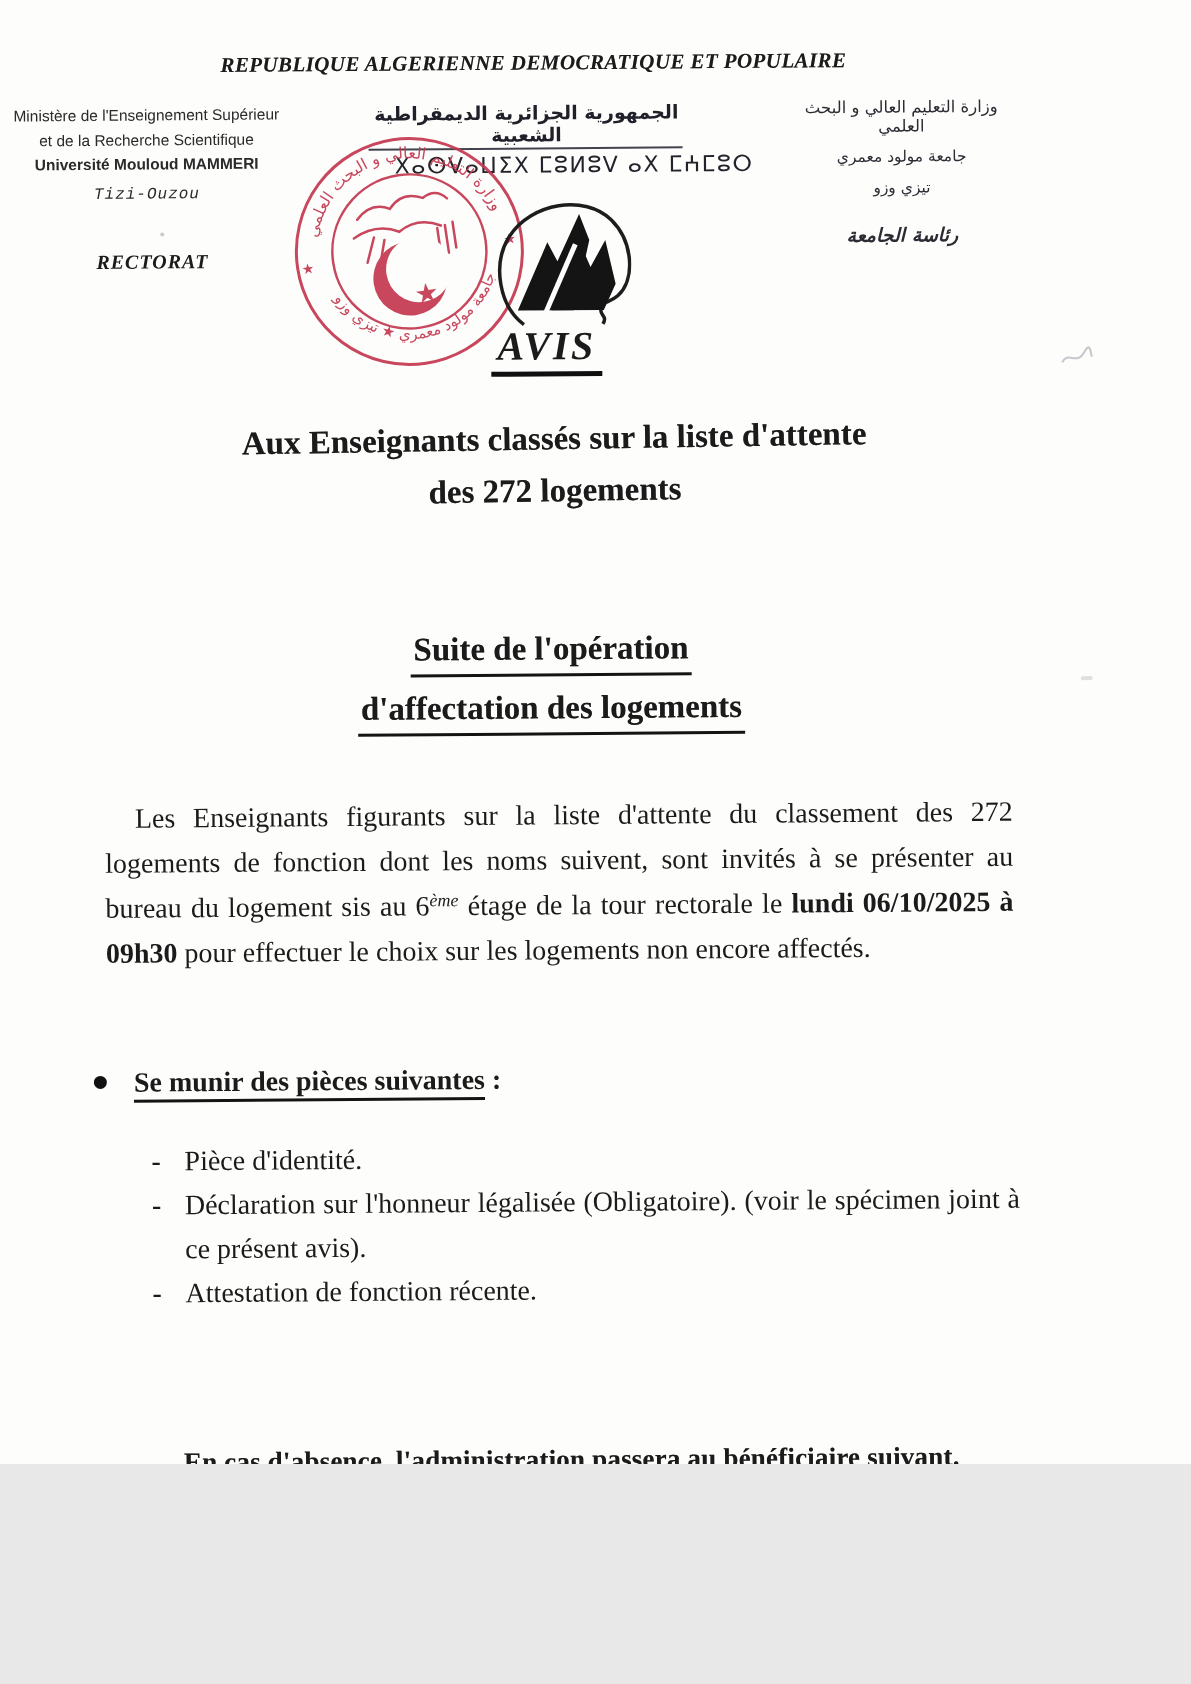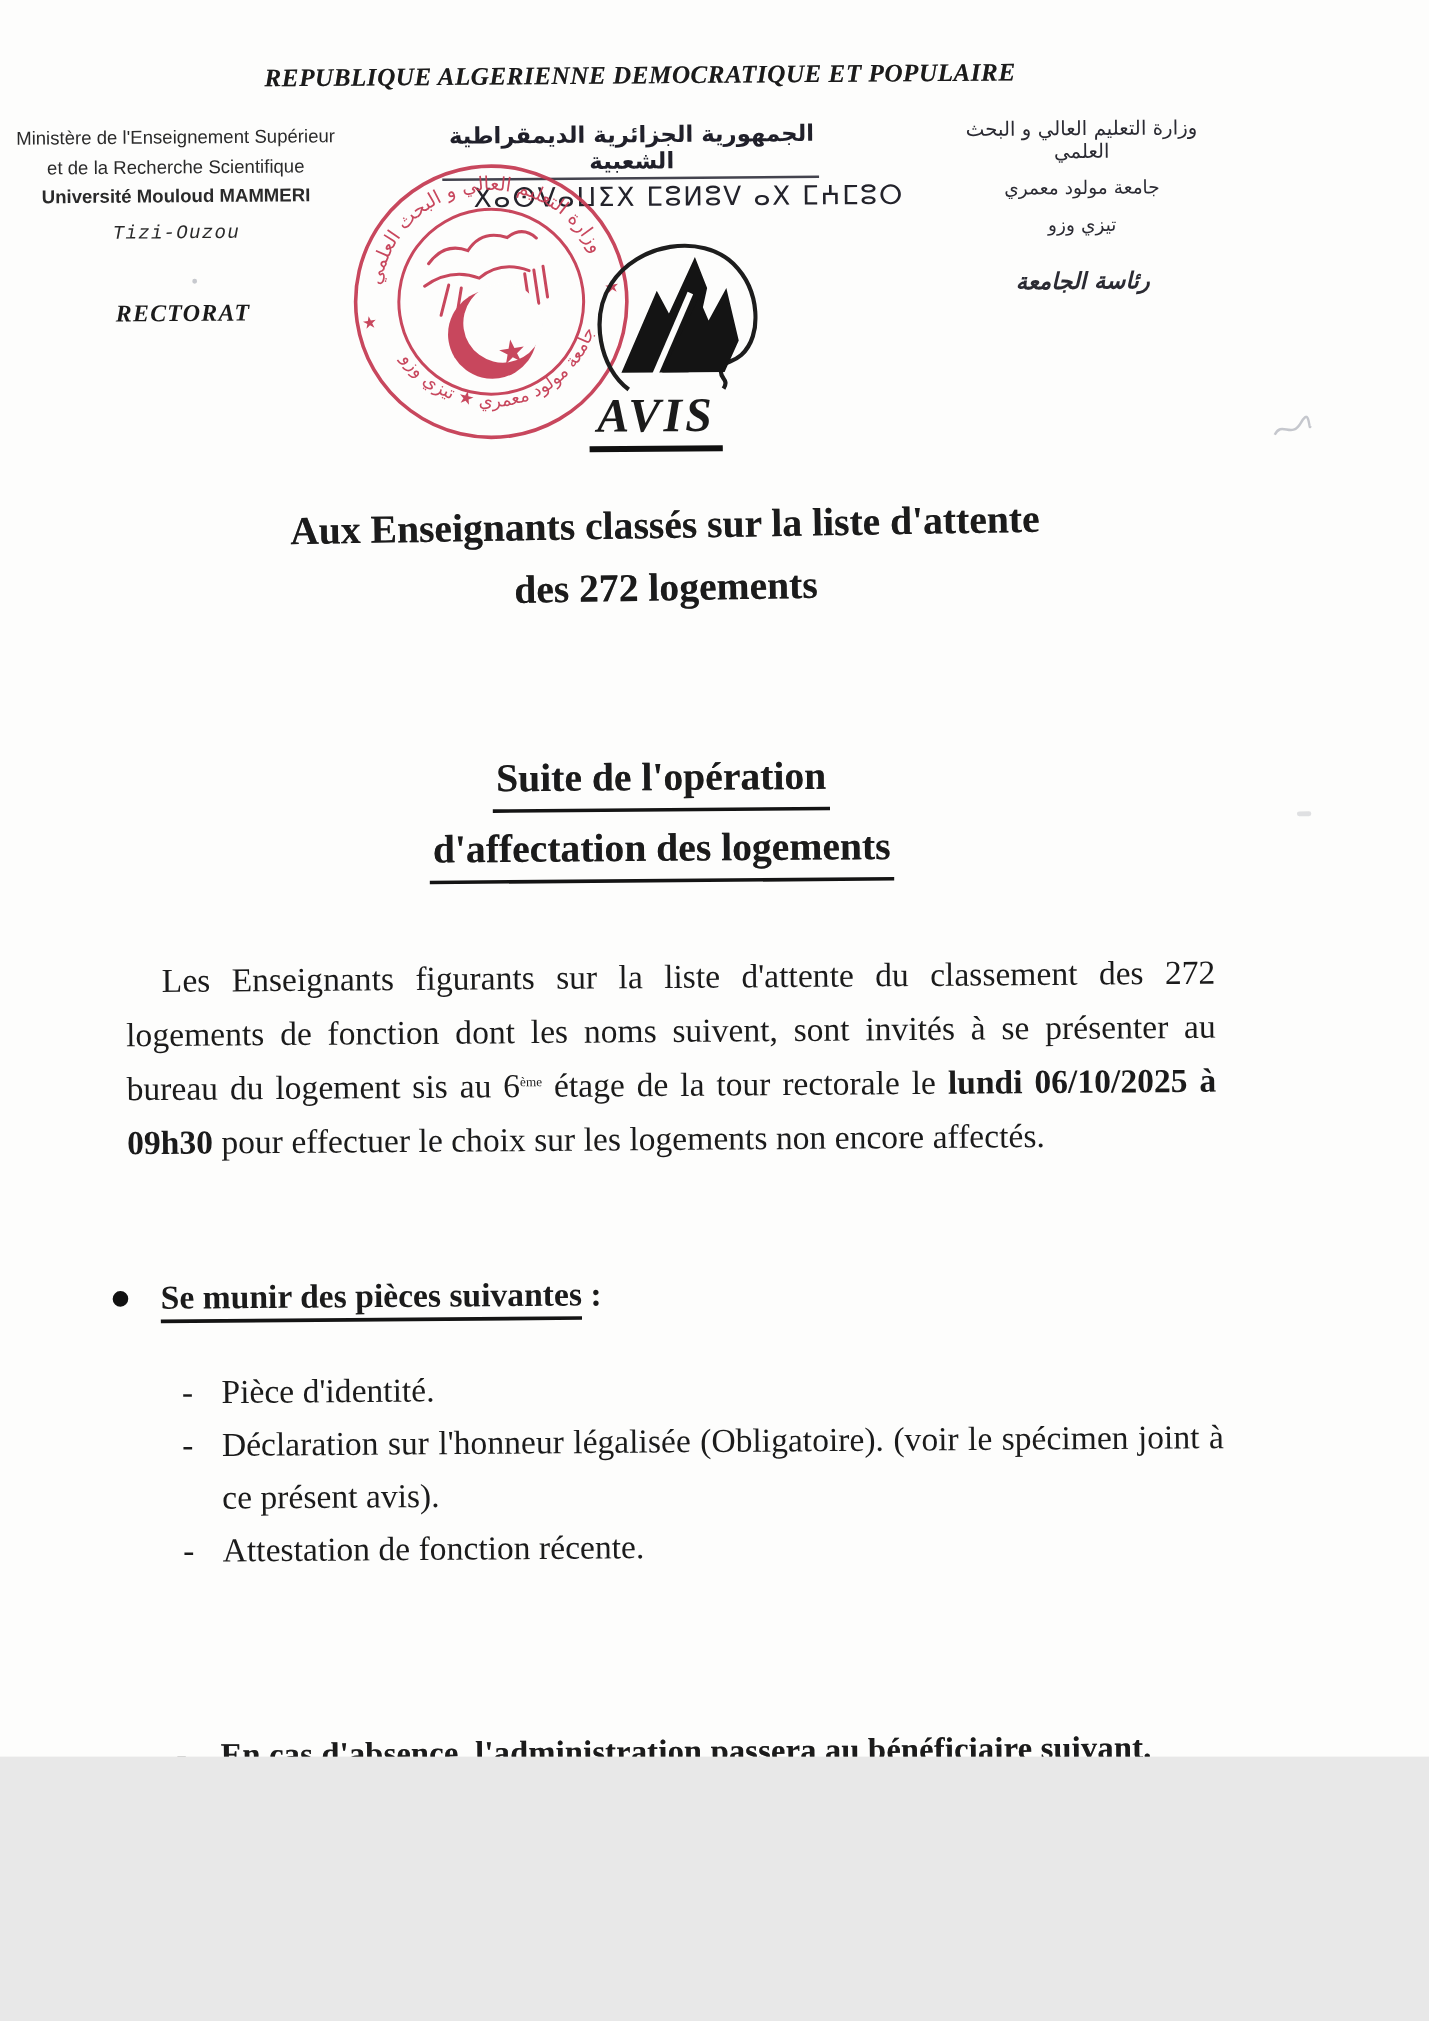--- a/index.html
+++ b/index.html
@@ -66,21 +66,21 @@
   .heading2 span {
     display:inline-block; font-weight:bold; font-size:33px; line-height:44px;
     border-bottom:3px solid #141414; padding:0 3px 3px; margin-bottom:9px;
     text-shadow:0 0 0.5px rgba(0,0,0,.45);
   }
 
   .body-para {
     position:absolute; top:792px; left:103px; width:908px;
     font-size:28px; line-height:45px; text-align:justify; text-indent:30px;
   }
-  .body-para sup { font-size:11px; line-height:0; vertical-align:9px; }
+  .body-para sup { font-size:18px; line-height:0; vertical-align:9px;font-style:italic; }
   .body-para b { font-weight:bold; }
 
   .bullet-row { position:absolute; display:flex; align-items:flex-start; }
   .dot { width:13px; height:13px; border-radius:50%; background:#111; margin-top:14px; flex:none; }
   .bullet-row .bh {
     margin-left:27px; font-weight:bold; font-size:28px; line-height:42px; white-space:nowrap;
   }
   .bh .ul { border-bottom:3px solid #141414; padding-bottom:2px; }
   .row-pieces { top:1058px; left:90px; }
   .row-nb { top:1456px; left:90px; }

